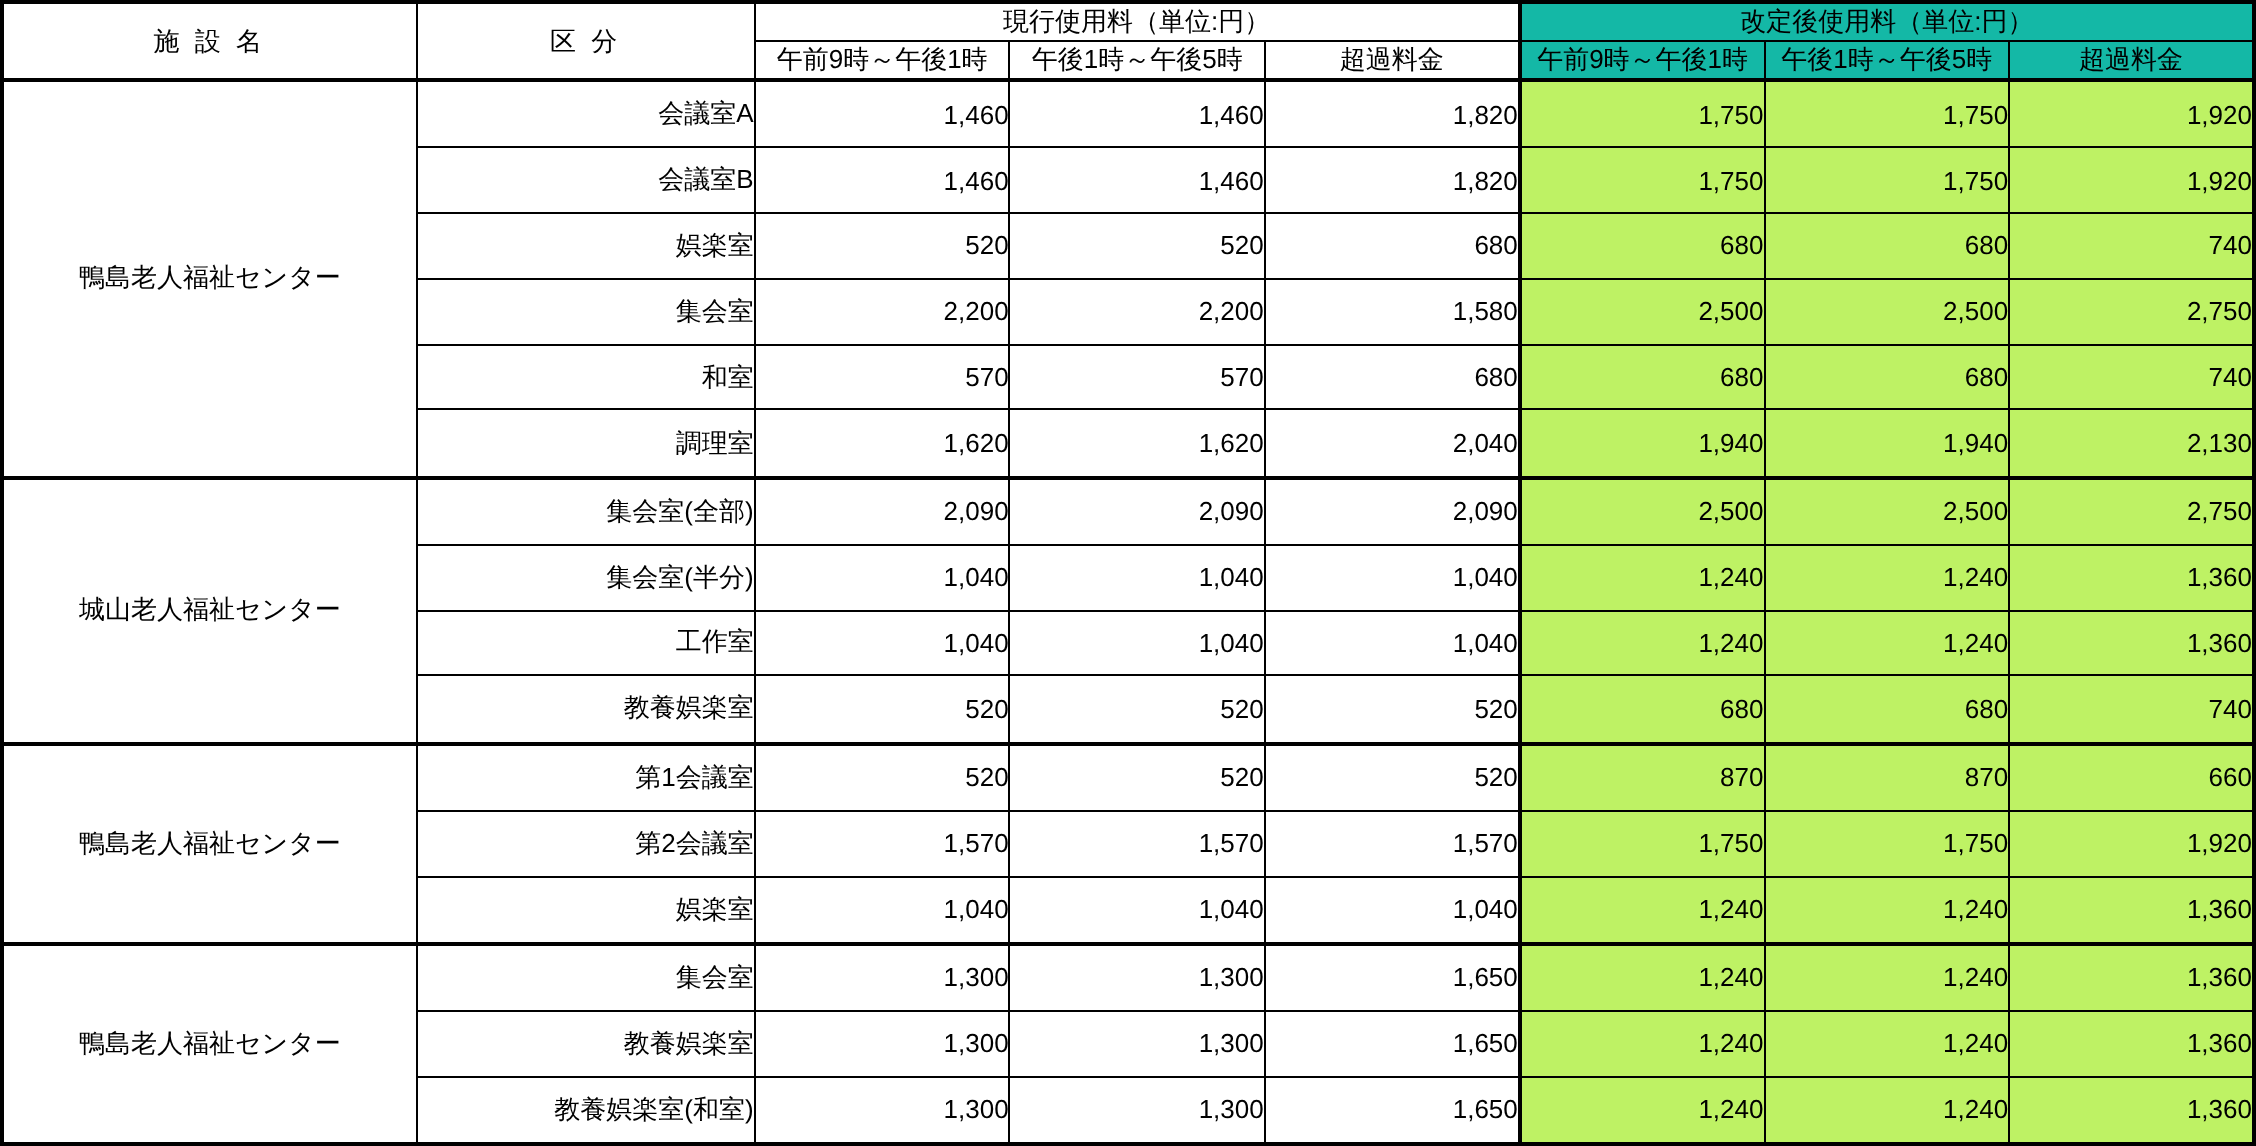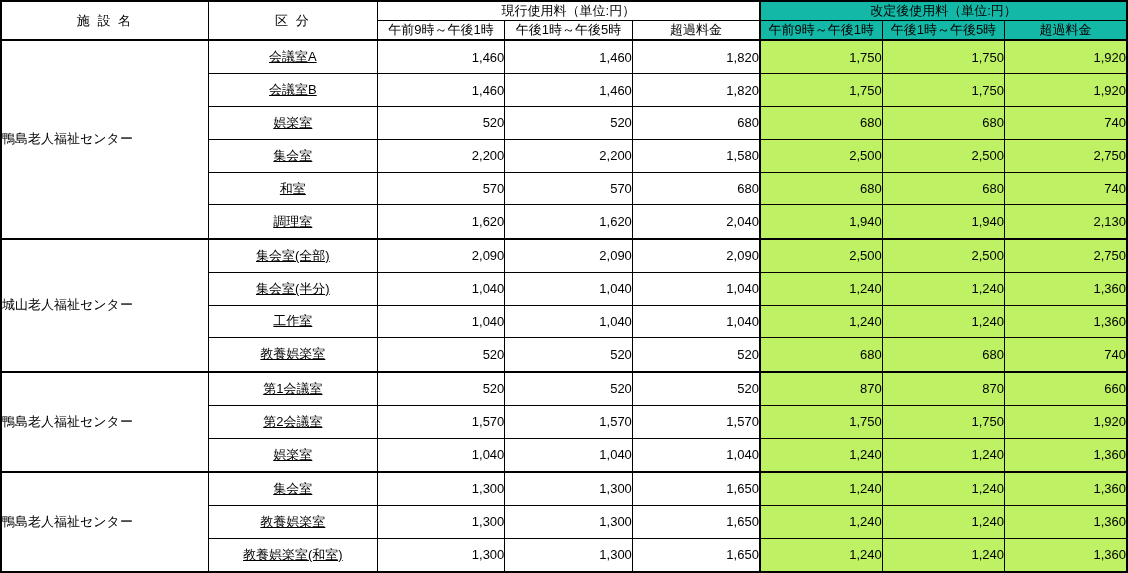--- a/index.html
+++ b/index.html
@@ -39,28 +39,27 @@
     font-size: 15px;
     letter-spacing: 2px;
   }
   .hdr-group {
     font-size: 15px;
   }
   .hdr-sub {
     font-size: 11.5px;
   }
   .facility {
-    text-align: left;
+    text-align: center;
     font-size: 14px;
   }
   .kubun {
-    text-align: center;
+    text-align: right;
     padding-left: 14px;
     font-size: 13.5px;
-    text-decoration: underline;
   }
   .num {
     text-align: right;
     padding-right: 8px;
     font-size: 13.5px;
   }
   .new {
     background: #bef264;
     font-weight: bold;
   }

